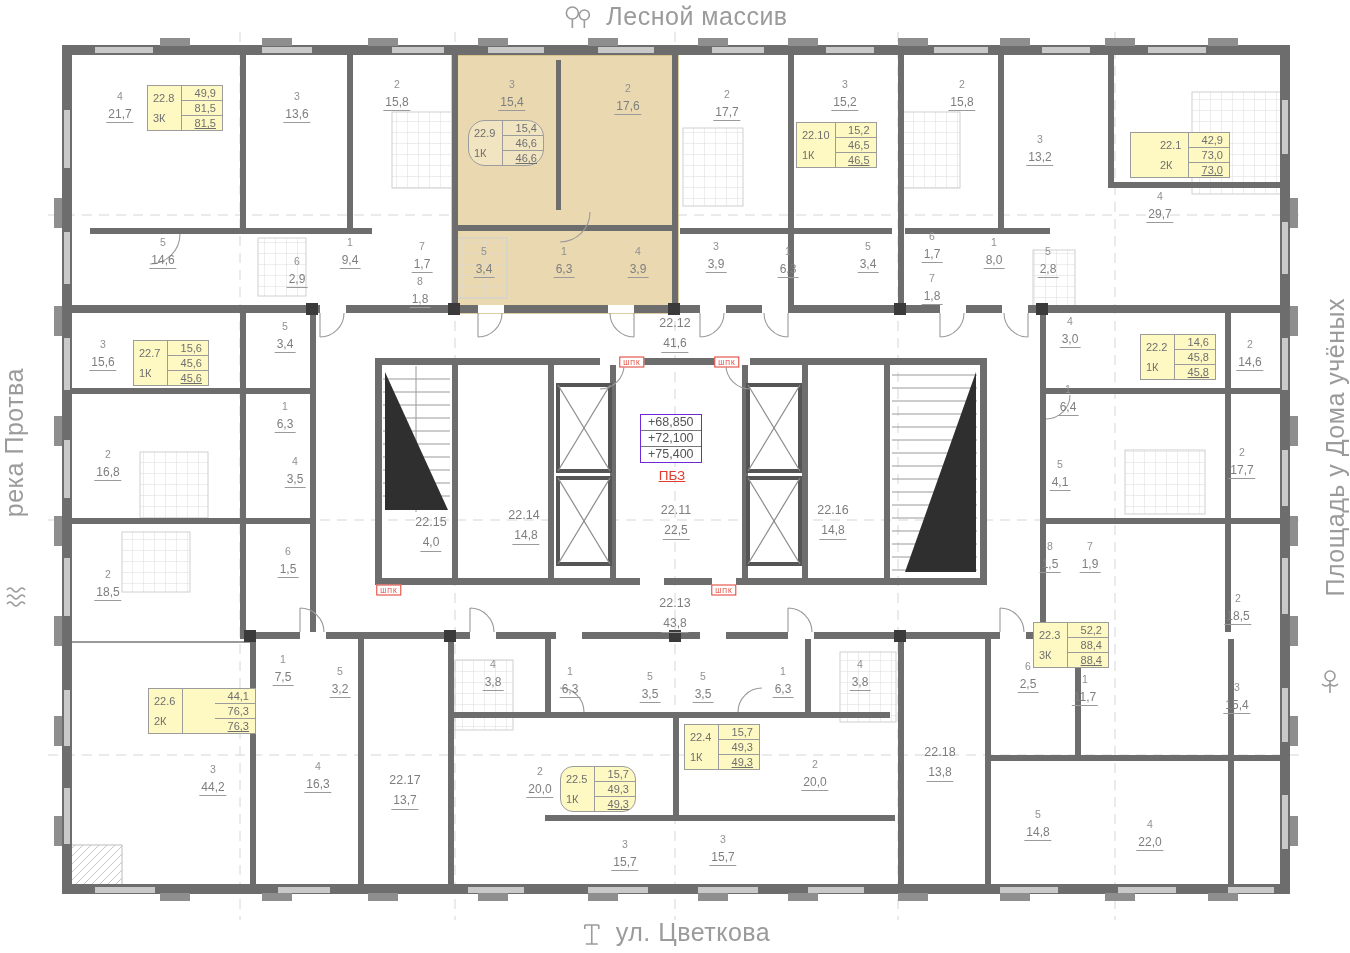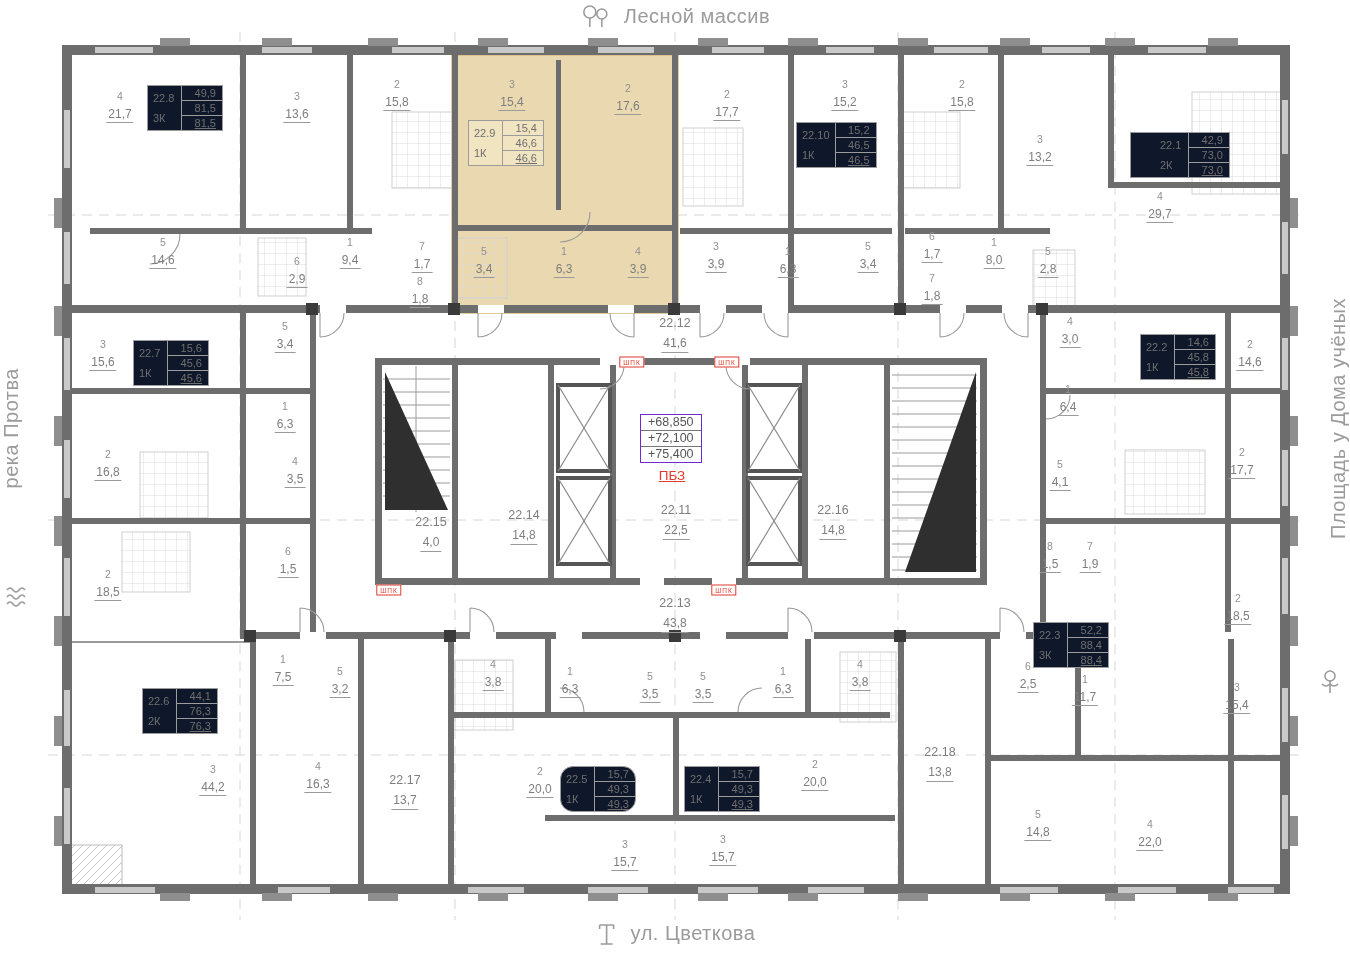--- a/index.html
+++ b/index.html
@@ -11,37 +11,37 @@
   
   .room-label{position:absolute;transform:translateX(-50%);text-align:center;color:#8b8b8b;line-height:1.2;z-index:5}
   .rnum{font-size:10.5px;color:#909090}
   .rarea{font-size:12px;color:#7e7e7e;border-bottom:1px solid #9a9a9a;padding:0 2px 1px;display:inline-block}
   .room-label .rnum{display:block}
 
   .common-label{position:absolute;transform:translateX(-50%);text-align:center;color:#7e7e7e;line-height:1.25;z-index:5}
   .cid{font-size:12.5px}
 
   
-  .apt-table{position:absolute;display:flex;font-size:11px;color:#6f6f6f;background:#0f172a;border:1px solid #9c9c9c;z-index:6}
+  .apt-table{position:absolute;display:flex;font-size:11px;color:#6f6f6f;background:#fef9c3;border:1px solid #9c9c9c;z-index:6}
   .apt-table.hl{background:rgba(246,236,208,0.55)}
   .apt-table .c1{display:flex;flex-direction:column;justify-content:space-around;border-right:1px solid #9c9c9c;padding:2px 5px;min-width:34px;text-align:left}
   .apt-table .c2{display:flex;flex-direction:column}
   .apt-table .c2>div{padding:0 6px;border-bottom:1px solid #9c9c9c;text-align:right;line-height:14px;min-width:40px}
   .apt-table .c2>div:last-child{border-bottom:none;text-decoration:underline}
 
   
   .elev{position:absolute;left:640px;top:414px;border:1px solid #6d28d9;background:#fff;color:#555;font-size:12.5px;text-align:center;z-index:6}
   .elev>div{padding:0 7px;border-bottom:1px solid #777;line-height:15px}
   .elev>div:last-child{border-bottom:none}
   .fire-zone{position:absolute;left:672px;top:468px;transform:translateX(-50%);color:#e23b2e;font-size:13.5px;text-decoration:underline;z-index:6}
 
   .shpk{position:absolute;transform:translate(-50%,-50%);border:1px solid #e23b2e;background:#fff;color:#e23b2e;font-size:6.5px;line-height:9px;padding:0 3px;z-index:7;letter-spacing:1px}
 
   
-  .edge-label{position:absolute;color:#9b9b9b;font-size:20px;letter-spacing:.5px;z-index:8;white-space:nowrap}
+  .edge-label{position:absolute;color:#9b9b9b;font-size:25px;letter-spacing:.5px;z-index:8;white-space:nowrap}
   .edge-top{left:50%;top:2px;transform:translateX(-50%);display:flex;align-items:center;gap:12px}
   .edge-bottom{left:50%;bottom:6px;transform:translateX(-50%);display:flex;align-items:center;gap:12px}
   .edge-left{left:0px;top:368px;writing-mode:vertical-rl;transform:rotate(180deg)}
   .edge-right{right:0px;top:298px;writing-mode:vertical-rl;transform:rotate(180deg)}
   .edge-icon{position:absolute;z-index:8}
   .waves-pos{left:5px;top:585px}
   .landmark-pos{left:1316px;top:668px}
 </style>
 </head>
 <body>
@@ -364,37 +364,37 @@
       <div class="room-label" style="left: 540px; top: 765px;"><div class="rnum">2</div><div class="rarea">20,0</div></div>
       <div class="room-label" style="left: 815px; top: 758px;"><div class="rnum">2</div><div class="rarea">20,0</div></div>
       <div class="room-label" style="left: 625px; top: 838px;"><div class="rnum">3</div><div class="rarea">15,7</div></div>
       <div class="room-label" style="left: 723px; top: 833px;"><div class="rnum">3</div><div class="rarea">15,7</div></div>
       <div class="room-label" style="left: 1038px; top: 808px;"><div class="rnum">5</div><div class="rarea">14,8</div></div>
       <div class="room-label" style="left: 1150px; top: 818px;"><div class="rnum">4</div><div class="rarea">22,0</div></div>
       <div class="room-label" style="left: 1237px; top: 681px;"><div class="rnum">3</div><div class="rarea">15,4</div></div>
       <div class="common-label" style="left: 675px; top: 316px;"><div class="cid">22.12</div><div class="rarea">41,6</div></div>
       <div class="common-label" style="left: 676px; top: 503px;"><div class="cid">22.11</div><div class="rarea">22,5</div></div>
       <div class="common-label" style="left: 675px; top: 596px;"><div class="cid">22.13</div><div class="rarea">43,8</div></div>
-      <div class="common-label" style="left: 524px; top: 508px;"><div class="cid">22.14</div><div class="rarea">14,8</div></div>
+      <div class="common-label" style="left: 524px; top: 508px; text-align: right;"><div class="cid">22.14</div><div class="rarea">14,8</div></div>
       <div class="common-label" style="left: 431px; top: 515px;"><div class="cid">22.15</div><div class="rarea">4,0</div></div>
       <div class="common-label" style="left: 833px; top: 503px;"><div class="cid">22.16</div><div class="rarea">14,8</div></div>
       <div class="common-label" style="left: 405px; top: 740px; margin-top: 33px;"><div class="cid">22.17</div><div class="rarea">13,7</div></div>
       <div class="common-label" style="left: 940px; top: 745px;"><div class="cid">22.18</div><div class="rarea">13,8</div></div>
       <div class="apt-table" style="left: 147px; top: 85px;">
         <div class="c1">
           <div class="tid">22.8</div>
           <div class="ttype">3К</div>
         </div>
         <div class="c2">
           <div>49,9</div>
           <div>81,5</div>
           <div>81,5</div>
         </div>
       </div>
-      <div class="apt-table hl" style="left: 468px; top: 120px;">
+      <div class="apt-table hl" style="left: 468px; top: 120px; border-radius: 17px;">
         <div class="c1">
           <div class="tid">22.9</div>
           <div class="ttype">1К</div>
         </div>
         <div class="c2">
           <div>15,4</div>
           <div>46,6</div>
           <div>46,6</div>
         </div>
       </div>
@@ -446,21 +446,21 @@
         <div class="c1">
           <div class="tid">22.3</div>
           <div class="ttype">3К</div>
         </div>
         <div class="c2">
           <div>52,2</div>
           <div>88,4</div>
           <div>88,4</div>
         </div>
       </div>
-      <div class="apt-table" style="left: 142px; top: 688px;">
+      <div class="apt-table" style="left: 148px; top: 688px; gap: 32px;">
         <div class="c1">
           <div class="tid">22.6</div>
           <div class="ttype">2К</div>
         </div>
         <div class="c2">
           <div>44,1</div>
           <div>76,3</div>
           <div>76,3</div>
         </div>
       </div>
@@ -468,21 +468,21 @@
         <div class="c1">
           <div class="tid">22.5</div>
           <div class="ttype">1К</div>
         </div>
         <div class="c2">
           <div>15,7</div>
           <div>49,3</div>
           <div>49,3</div>
         </div>
       </div>
-      <div class="apt-table" style="left: 684px; top: 766px; justify-content: space-between;">
+      <div class="apt-table" style="left: 684px; top: 724px; justify-content: space-between;">
         <div class="c1">
           <div class="tid">22.4</div>
           <div class="ttype">1К</div>
         </div>
         <div class="c2">
           <div>15,7</div>
           <div>49,3</div>
           <div>49,3</div>
         </div>
       </div>

